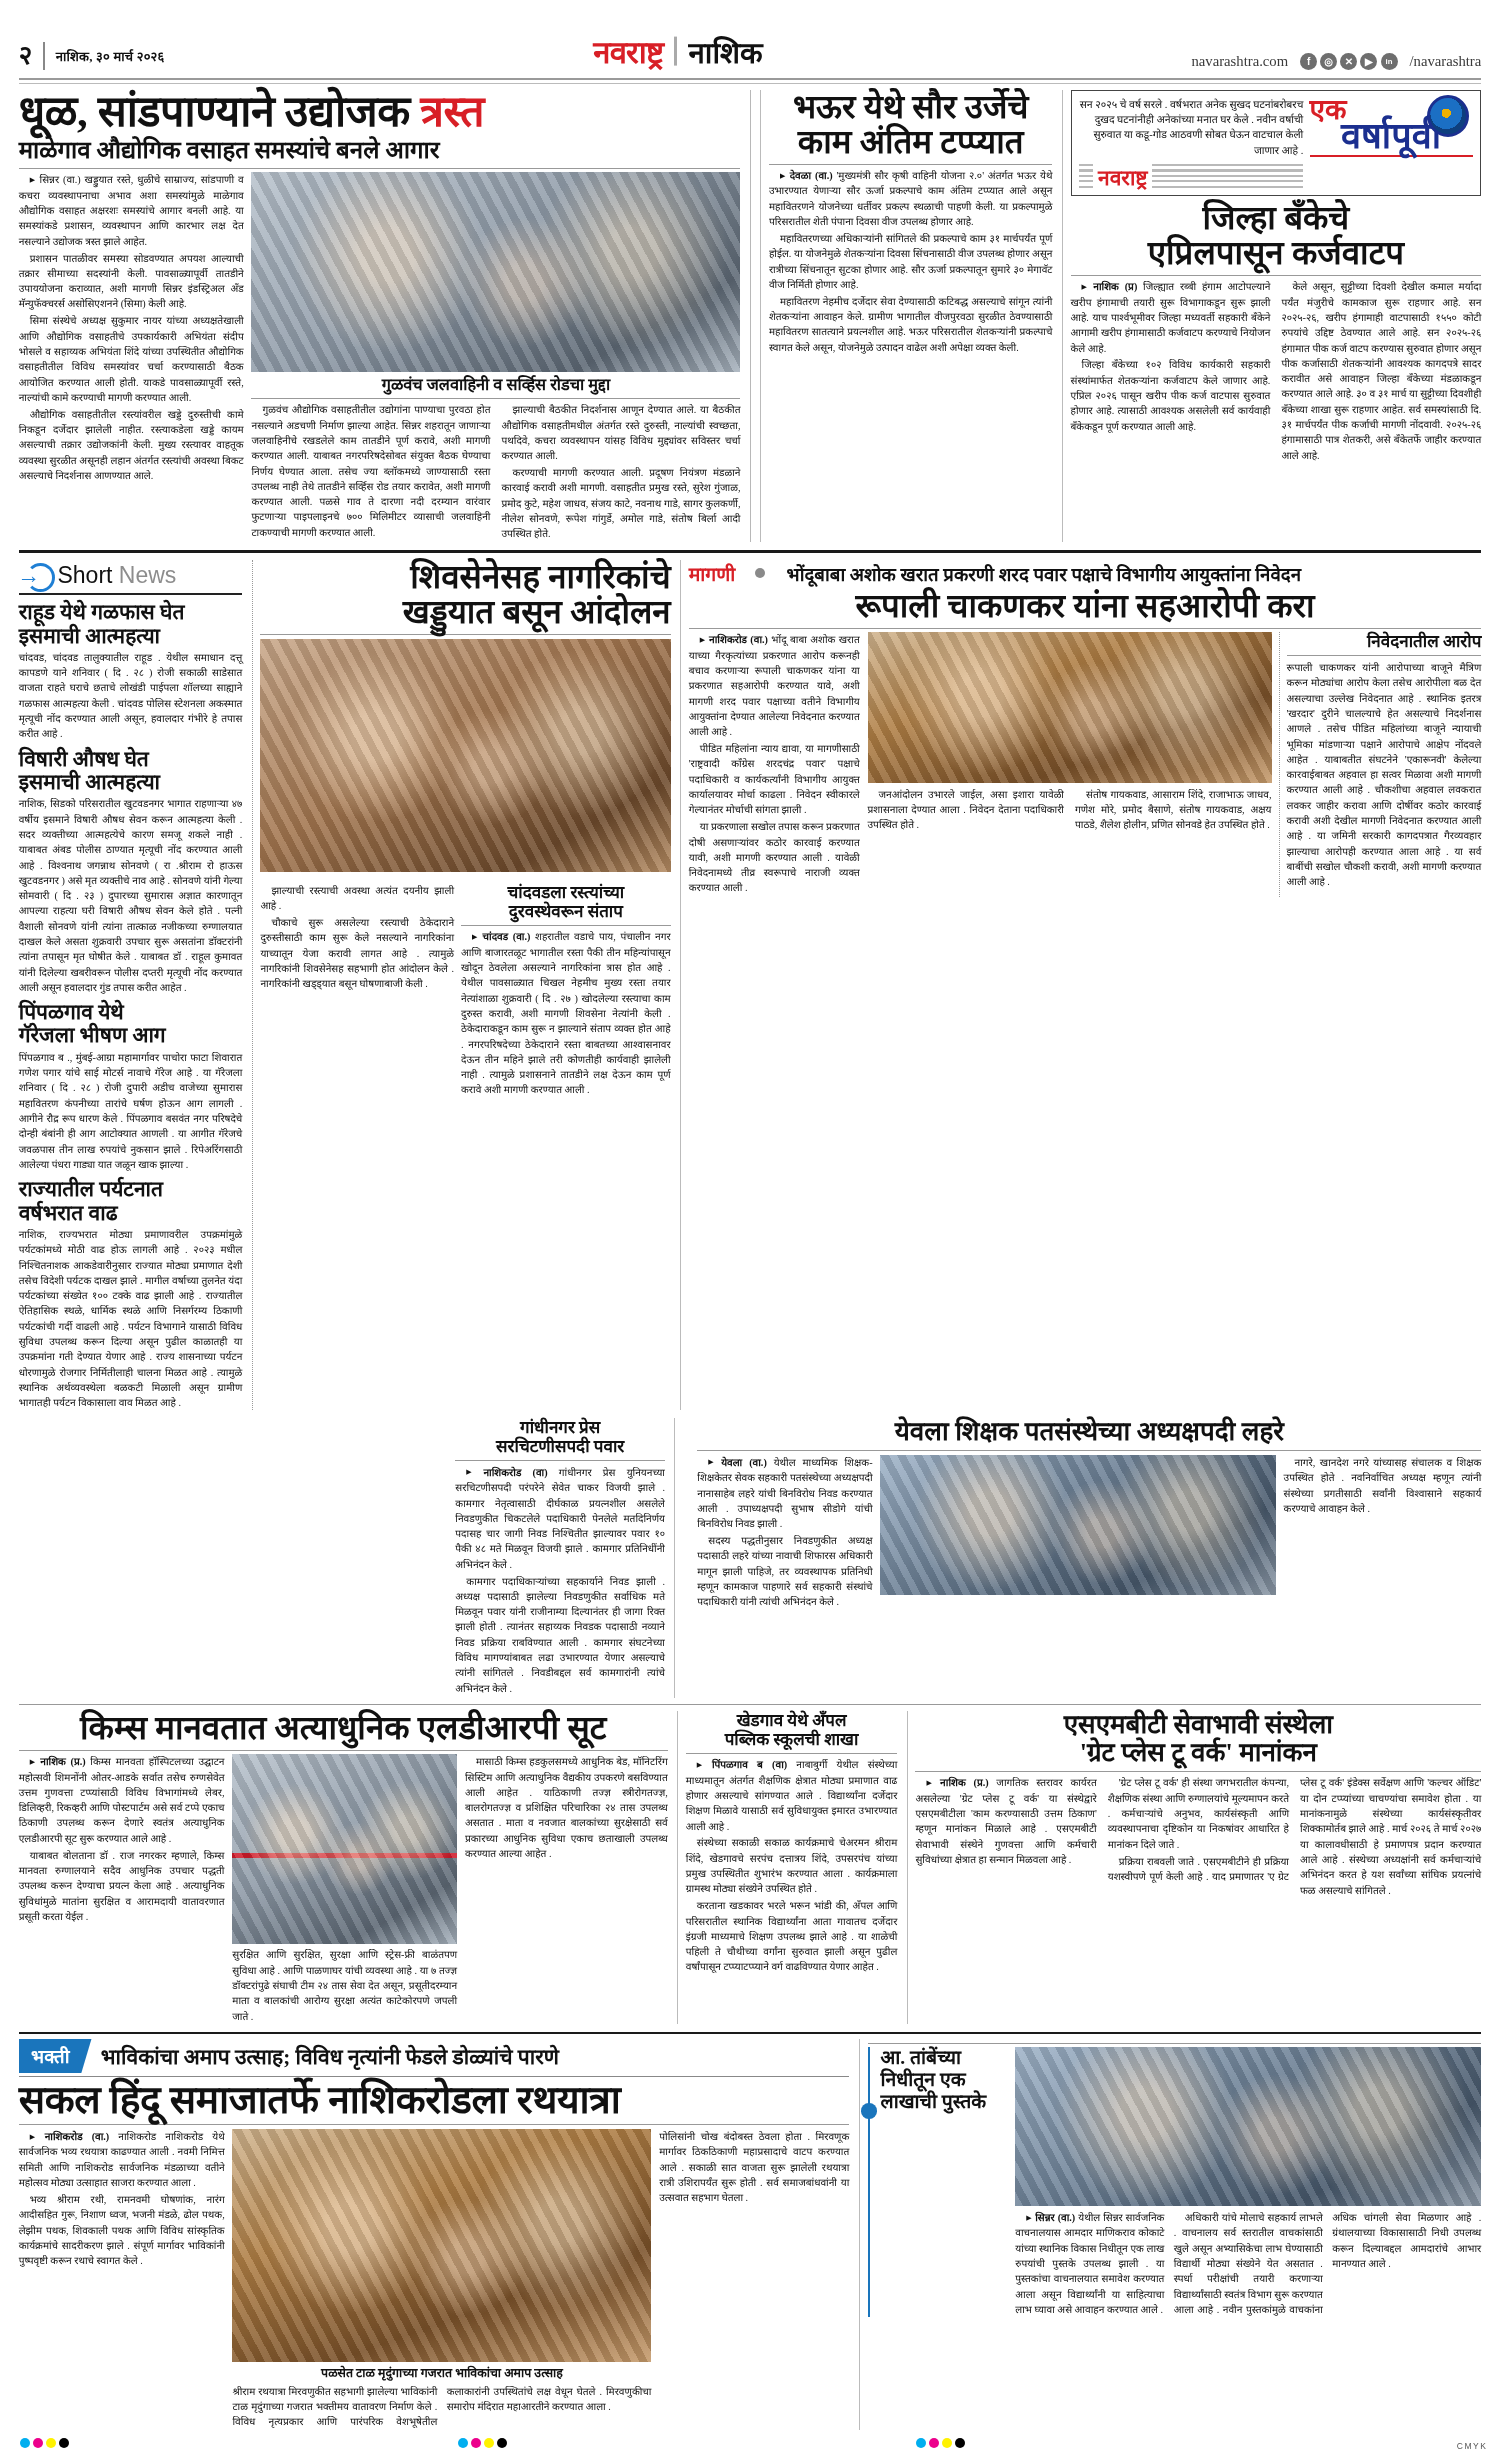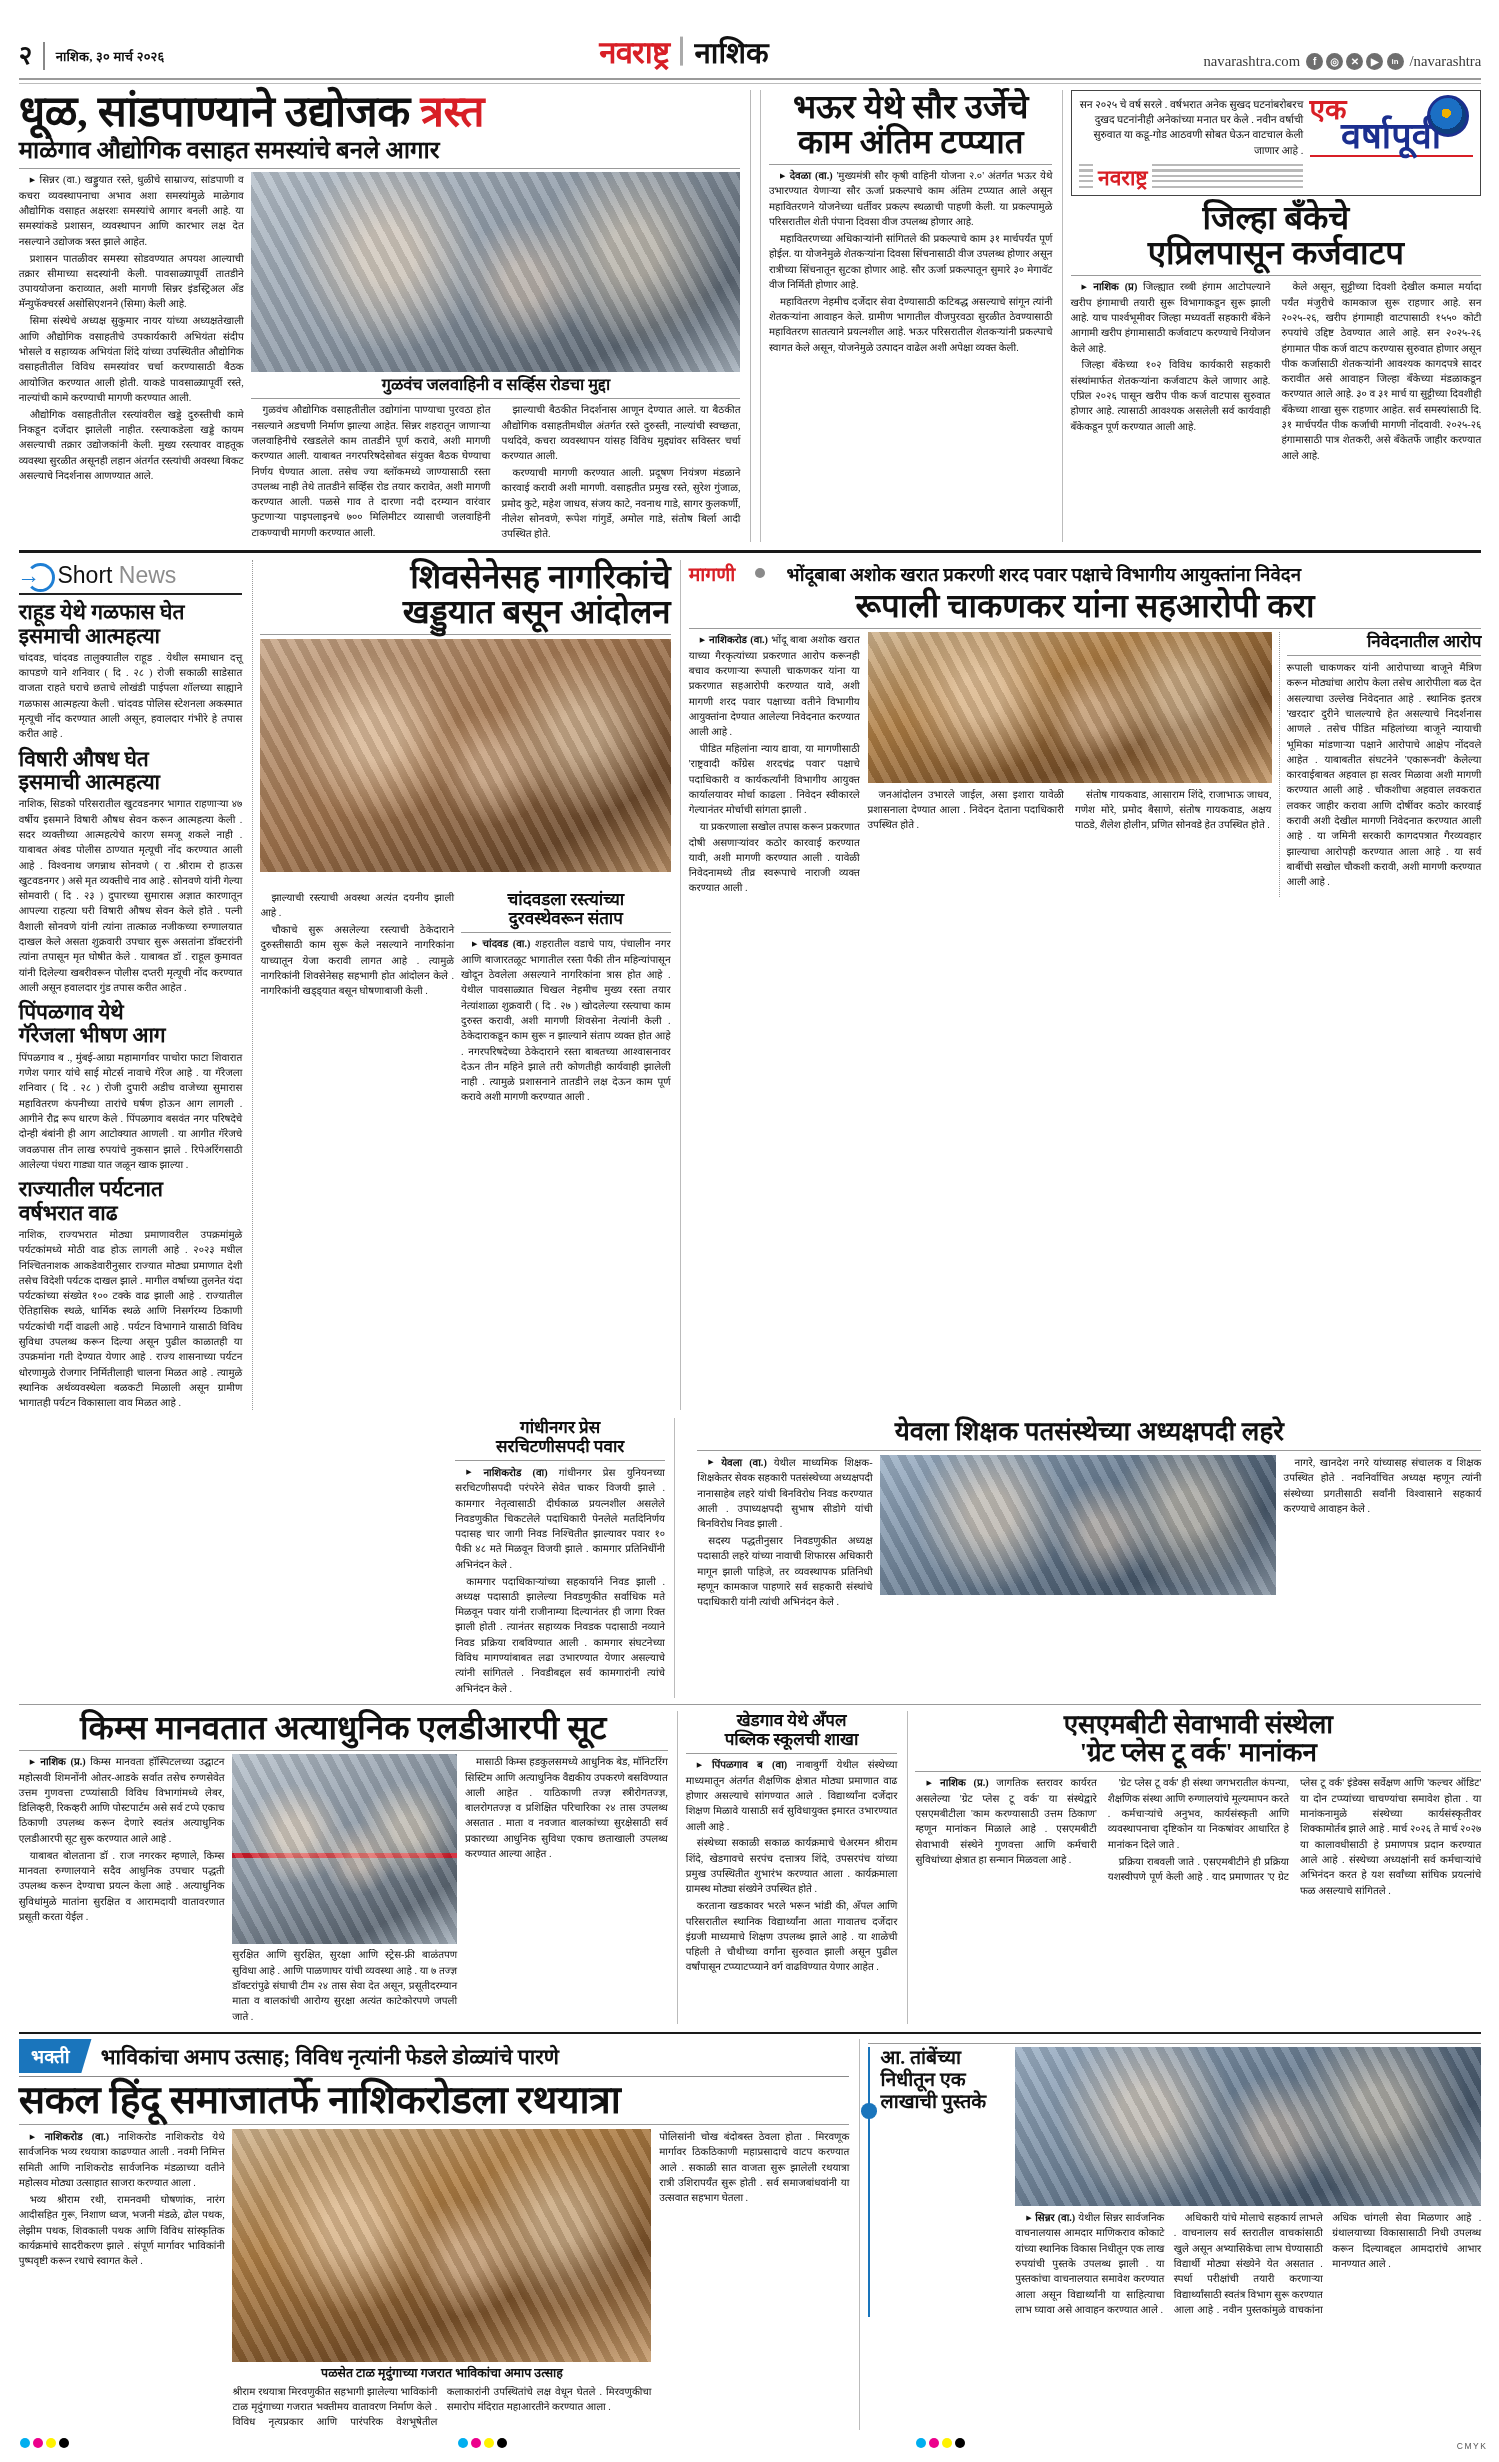--- a/index.html
+++ b/index.html
@@ -16,21 +16,21 @@
   
   .masthead { display: flex; align-items: flex-end; justify-content: space-between; height: 75px; padding: 31px 4.7px 4.7px; }
   .mh-left { display: flex; align-items: center; gap: 11px; }
   .mh-pageno { font-size: 26px; font-weight: 700; line-height: 1; }
   .mh-divider { width: 1.6px; height: 28px; background: #888; }
   .mh-date { font-size: 13px; font-weight: 600; letter-spacing: 0.2px; }
   .mh-center { display: flex; align-items: center; gap: 11px; transform: translateY(1.6px); }
   .mh-brand { font-size: 31px; font-weight: 800; color: #d81f26; letter-spacing: -0.8px; }
   .mh-bar { width: 3.1px; height: 29.5px; background: #aaa; }
   .mh-edition { font-size: 29.5px; font-weight: 700; color: #111; }
-  .mh-right { display: flex; align-items: center; gap: 6px; }
+  .mh-right { display: flex; align-items: center; gap: 12px; }
   .mh-url { font-size: 14.7px; color: #3a3a3a; }
   .soc { display: flex; gap: 3.1px; }
   .soc i { width: 17px; height: 17px; border-radius: 50%; background: #6e6e6e; color: #fff;
            font-style: normal; font-size: 10px; font-weight: 700; display: flex;
            align-items: center; justify-content: center; font-family: "Liberation Sans", sans-serif; }
   .mh-handle { font-size: 14.7px; color: #3a3a3a; }
 
   .rule-thick { height: 2.3px; background: #9a9a9a; margin: 3.1px 4.7px 0; }
   .rule-thin  { height: 0.8px; background: #bbb; margin: 2.3px 4.7px 6.2px; }
   .hr-black { height: 2.3px; background: #1a1a1a; margin: 4.7px 0; }
@@ -226,21 +226,21 @@
         <div class="hl-sm">वर्षभरात वाढ</div>
         <div class="body-txt" style="margin-top:2.3px;">नाशिक, राज्यभरात मोठ्या प्रमाणावरील उपक्रमांमुळे पर्यटकांमध्ये मोठी वाढ होऊ लागली आहे . २०२३ मधील निश्चितनाशक आकडेवारीनुसार राज्यात मोठ्या प्रमाणात देशी तसेच विदेशी पर्यटक दाखल झाले . मागील वर्षाच्या तुलनेत यंदा पर्यटकांच्या संख्येत १०० टक्के वाढ झाली आहे . राज्यातील ऐतिहासिक स्थळे, धार्मिक स्थळे आणि निसर्गरम्य ठिकाणी पर्यटकांची गर्दी वाढली आहे . पर्यटन विभागाने यासाठी विविध सुविधा उपलब्ध करून दिल्या असून पुढील काळातही या उपक्रमांना गती देण्यात येणार आहे . राज्य शासनाच्या पर्यटन धोरणामुळे रोजगार निर्मितीलाही चालना मिळत आहे . त्यामुळे स्थानिक अर्थव्यवस्थेला बळकटी मिळाली असून ग्रामीण भागातही पर्यटन विकासाला वाव मिळत आहे .</div>
       </div>
     </div>
 
     <div style="width:419px; padding-left:7.8px; border-left:0.8px dotted #999;">
       <div class="hl-lg" style="text-align:right;">शिवसेनेसह नागरिकांचे</div>
       <div class="hl-lg" style="text-align:right;">खड्डुयात बसून आंदोलन</div>
       <div class="hr-grey"></div>
       <div class="photo warm" style="height:233px;"></div>
-      <div style="display:flex; gap:7px; margin-top:18px;">
+      <div style="display:flex; gap:7px; margin-top:11px;">
         <div style="width:194px;" class="body-txt">
           <p>झाल्याची रस्त्याची अवस्था अत्यंत दयनीय झाली आहे .</p>
           <p>चौकाचे सुरू असलेल्या रस्त्याची ठेकेदाराने दुरुस्तीसाठी काम सुरू केले नसल्याने नागरिकांना याच्यातून येजा करावी लागत आहे . त्यामुळे नागरिकांनी शिवसेनेसह सहभागी होत आंदोलन केले . नागरिकांनी खड्ड्यात बसून घोषणाबाजी केली .</p>
         </div>
         <div style="width:210px;">
           <div class="hl-xs" style="text-align:center;">चांदवडला रस्त्यांच्या</div>
           <div class="hl-xs" style="text-align:center;">दुरवस्थेवरून संताप</div>
           <div class="hr-grey"></div>
           <div class="body-txt">
             <p><span class="dateline">चांदवड (वा.)</span> <span>शहरातील वडाचे पाय, पंचालीन नगर आणि बाजारतळूट भागातील रस्ता पैकी तीन महिन्यांपासून खोदून ठेवलेला असल्याने नागरिकांना त्रास होत आहे . येथील पावसाळ्यात चिखल नेहमीच मुख्य रस्ता तयार नेत्यांशाळा शुक्रवारी ( दि . २७ ) खोदलेल्या रस्त्याचा काम दुरुस्त करावी, अशी मागणी शिवसेना नेत्यांनी केली . ठेकेदाराकडून काम सुरू न झाल्याने संताप व्यक्त होत आहे . नगरपरिषदेच्या ठेकेदाराने रस्ता बाबतच्या आश्वासनावर देऊन तीन महिने झाले तरी कोणतीही कार्यवाही झालेली नाही . त्यामुळे प्रशासनाने तातडीने लक्ष देऊन काम पूर्ण करावे अशी मागणी करण्यात आली .</span></p>

